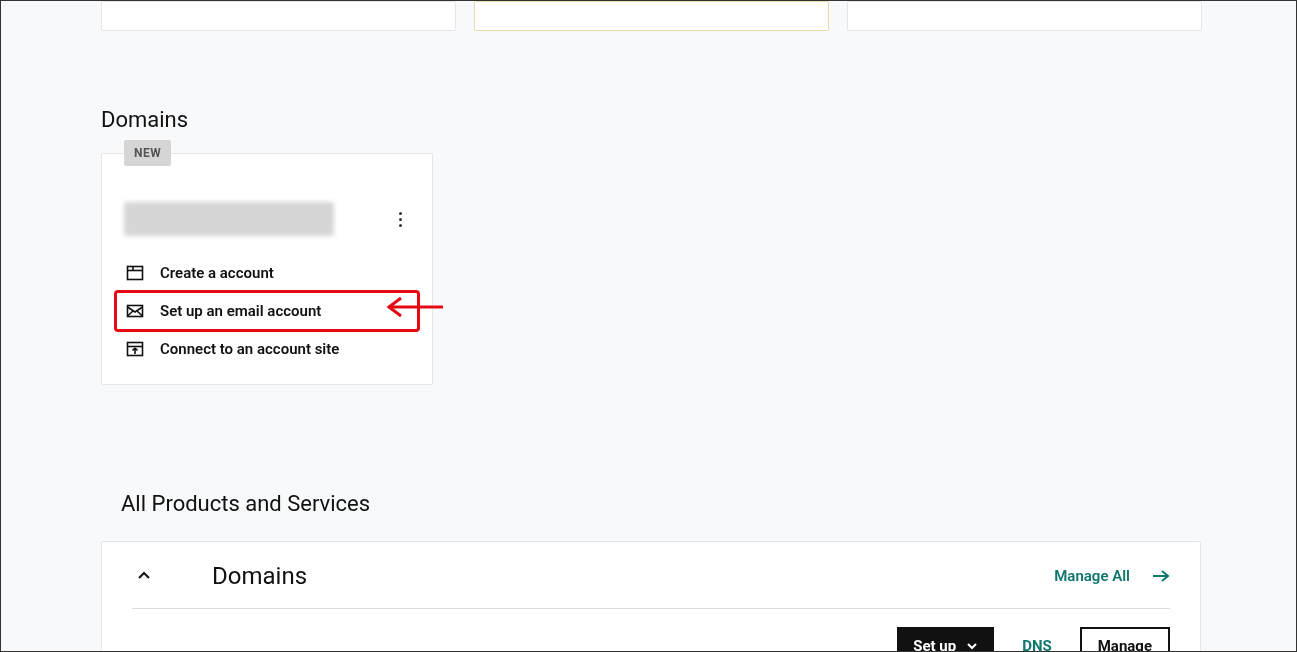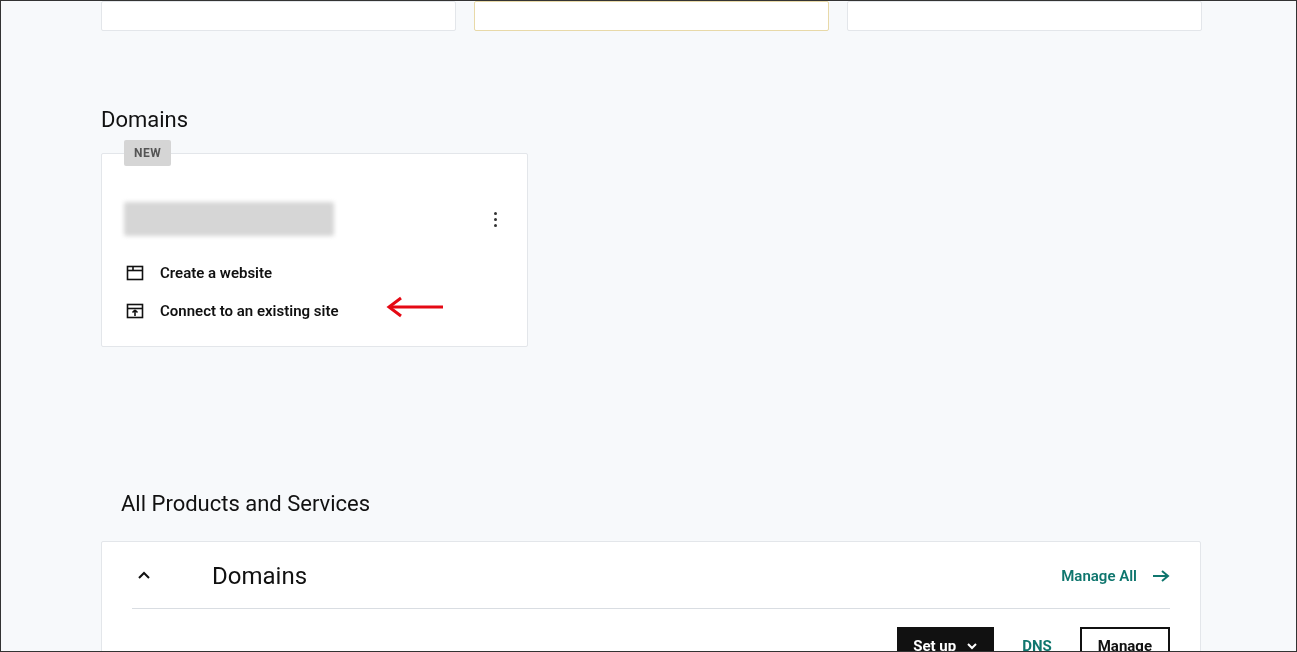--- a/index.html
+++ b/index.html
@@ -39,21 +39,21 @@
     font-size: 22px;
     font-weight: 400;
     color: #111;
   }
   .section-title.domains-title { top: 106px; }
 
   .domain-card {
     position: absolute;
     left: 100px;
     top: 152px;
-    width: 427px;
+    width: 332px;
     background: #fff;
     border: 1px solid #e3e6ea;
     border-radius: 2px;
     padding: 48px 14px 16px 14px;
   }
   .new-badge {
     position: absolute;
     top: -14px;
     left: 22px;
     background: #d5d5d5;
@@ -146,21 +146,21 @@
   }
   .panel-title {
     font-size: 24px;
     font-weight: 400;
     flex: 1;
   }
   .manage-all {
     color: #0f766e;
     font-size: 15px;
     font-weight: 600;
-    display: flex; align-items: center; gap: 15px;
+    display: flex; align-items: center; gap: 22px;
     cursor: pointer;
   }
   .panel-actions {
     display: flex;
     justify-content: flex-end;
     align-items: center;
     gap: 28px;
     padding-top: 18px;
   }
   .setup-btn {
@@ -211,33 +211,44 @@
   <div class="action-list">
 
     <div class="action-item">
       <span class="icon">
         <svg width="18" height="18" viewBox="0 0 18 18" fill="none" stroke="#111" stroke-width="1.6">
           <rect x="1.5" y="2.5" width="15" height="13"></rect>
           <line x1="1.5" y1="6.5" x2="16.5" y2="6.5"></line>
           <line x1="7" y1="2.5" x2="7" y2="6.5"></line>
         </svg>
       </span>
-      <span>Create a website</span>
-    </div>
-
+      <span>Create a account</span>
+    </div>
+
+    <div class="action-item highlight">
+      <span class="icon">
+        <svg width="18" height="18" viewBox="0 0 18 18" fill="none" stroke="#111" stroke-width="1.6">
+          <rect x="1.5" y="3.5" width="15" height="11"></rect>
+          <path d="M1.5 5 L9 10 L16.5 5"></path>
+          <path d="M1.5 14 L7 9"></path>
+          <path d="M16.5 14 L11 9"></path>
+        </svg>
+      </span>
+      <span>Set up an email account</span>
+    </div>
 
     <div class="action-item">
       <span class="icon">
         <svg width="18" height="18" viewBox="0 0 18 18" fill="none" stroke="#111" stroke-width="1.6">
           <rect x="1.5" y="2.5" width="15" height="13"></rect>
           <line x1="1.5" y1="6.5" x2="16.5" y2="6.5"></line>
           <path d="M9 14 L9 8 M9 8 L6.5 10.5 M9 8 L11.5 10.5"></path>
         </svg>
       </span>
-      <span>Connect to an existing site</span>
+      <span>Connect to an account site</span>
     </div>
 
 
   </div>
 </div>
 
 <div class="arrow-annot">
   <svg width="60" height="24" viewBox="0 0 60 24" fill="none" stroke="#e50914" stroke-width="3">
     <line x1="58" y1="12" x2="6" y2="12"></line>
     <path d="M16 3 L4 12 L16 21"></path>

